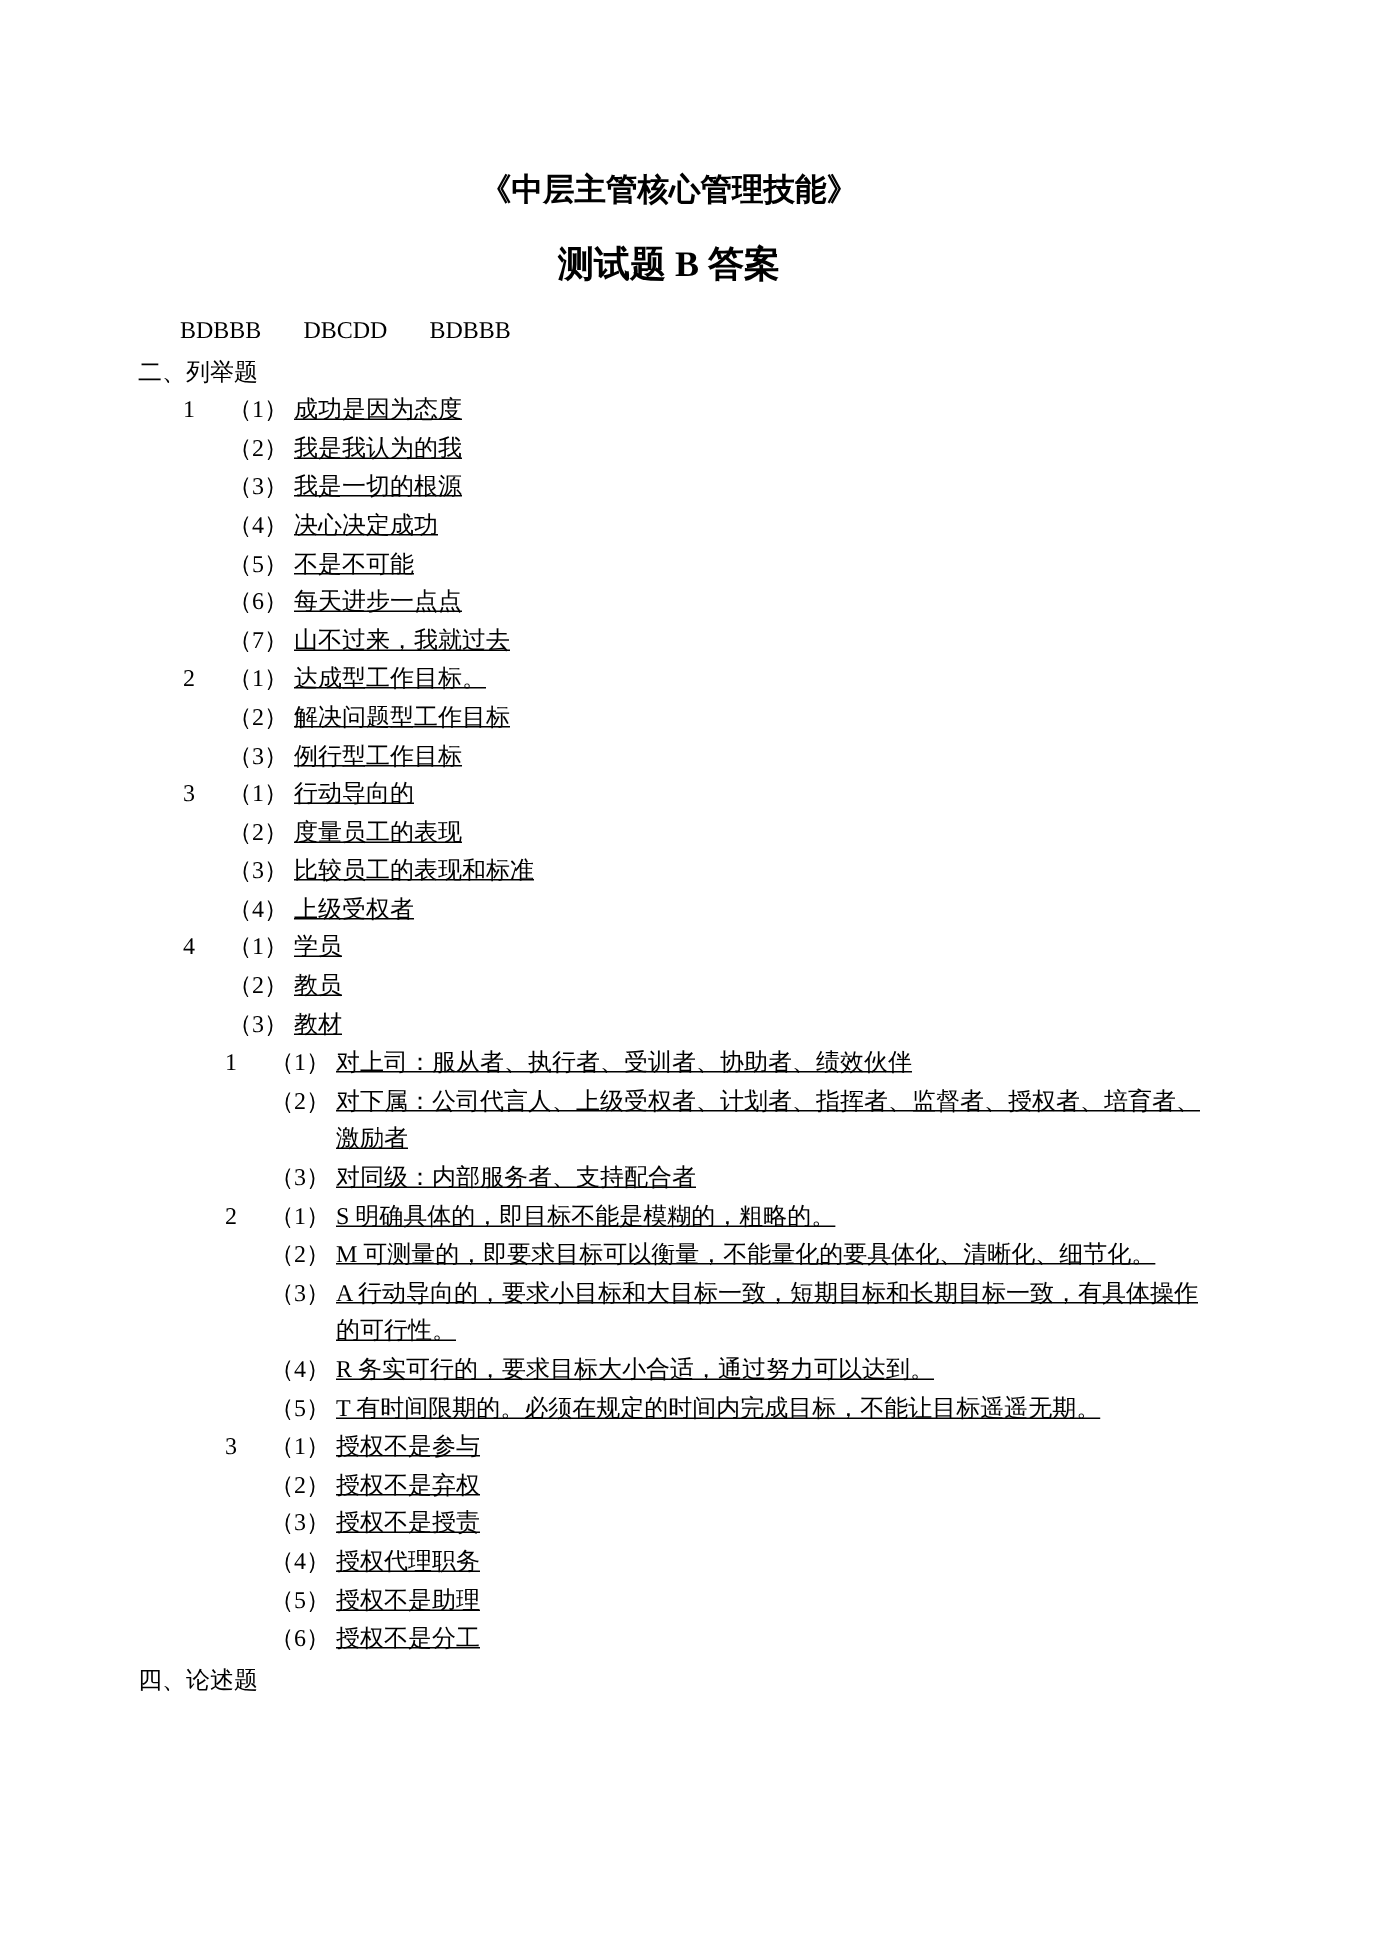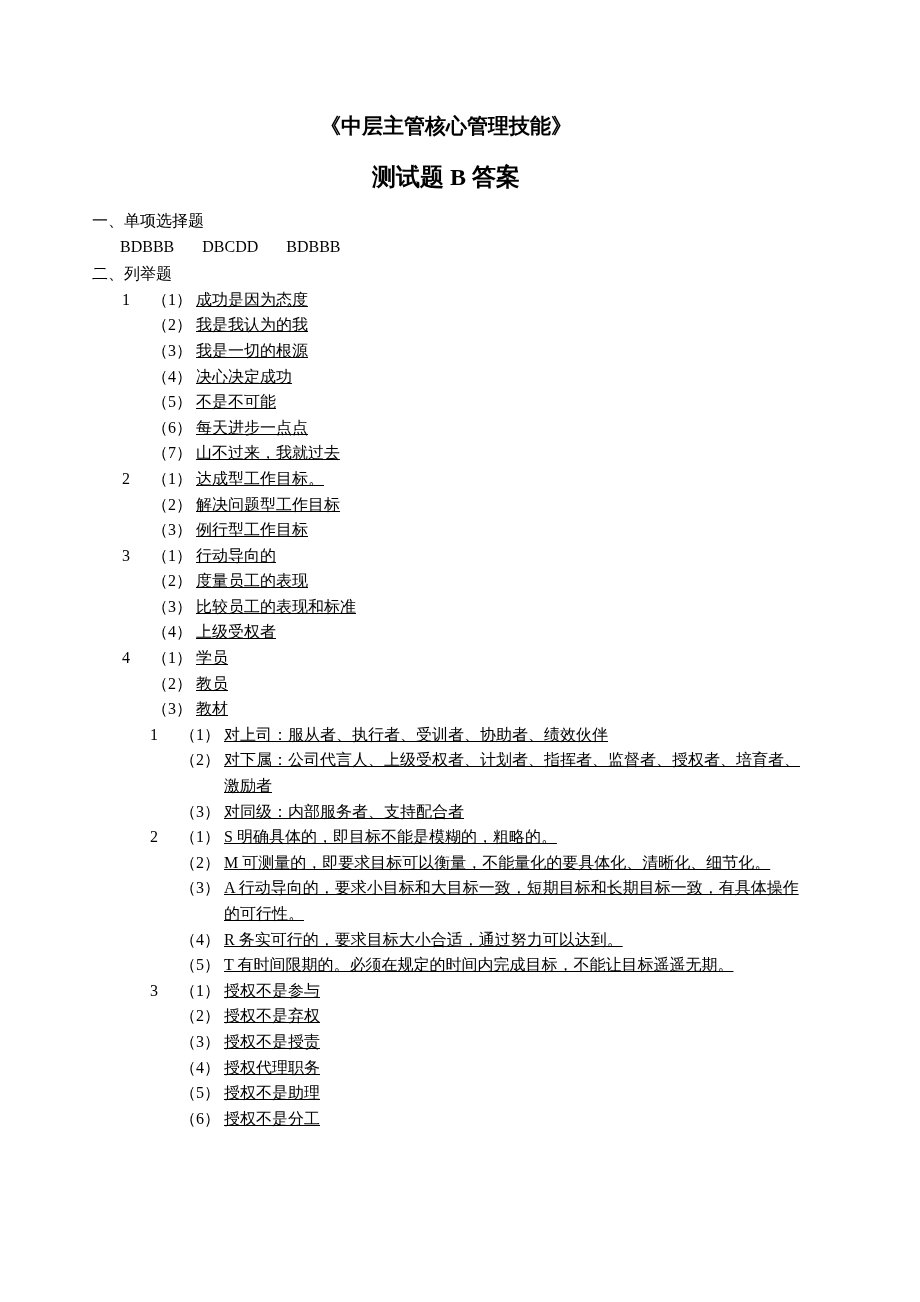--- a/index.html
+++ b/index.html
@@ -67,21 +67,20 @@
     }
   </style>
 </head>
 <body>
 
 <div class="page">
 
   <div class="title">《中层主管核心管理技能》</div>
   <div class="subtitle">测试题 B  答案</div>
 
-  <div class="section-heading">一、单项选择题</div>
   <div class="answer-line">
     <span>BDBBB</span>
     <span>DBCDD</span>
     <span>BDBBB</span>
   </div>
 
   <div class="section-heading">二、列举题</div>
 
   <div class="indent-1">
 
@@ -249,14 +248,15 @@
             <span class="sub-text">授权不是助理</span>
           </div>
         <div class="sub-line">
             <span class="sub-marker">（6）</span>
             <span class="sub-text">授权不是分工</span>
           </div>
       </div>
     </div>
   </div>
 
+  <div class="section-heading">四、论述题</div>
 
 </div>
 
 </body></html>

